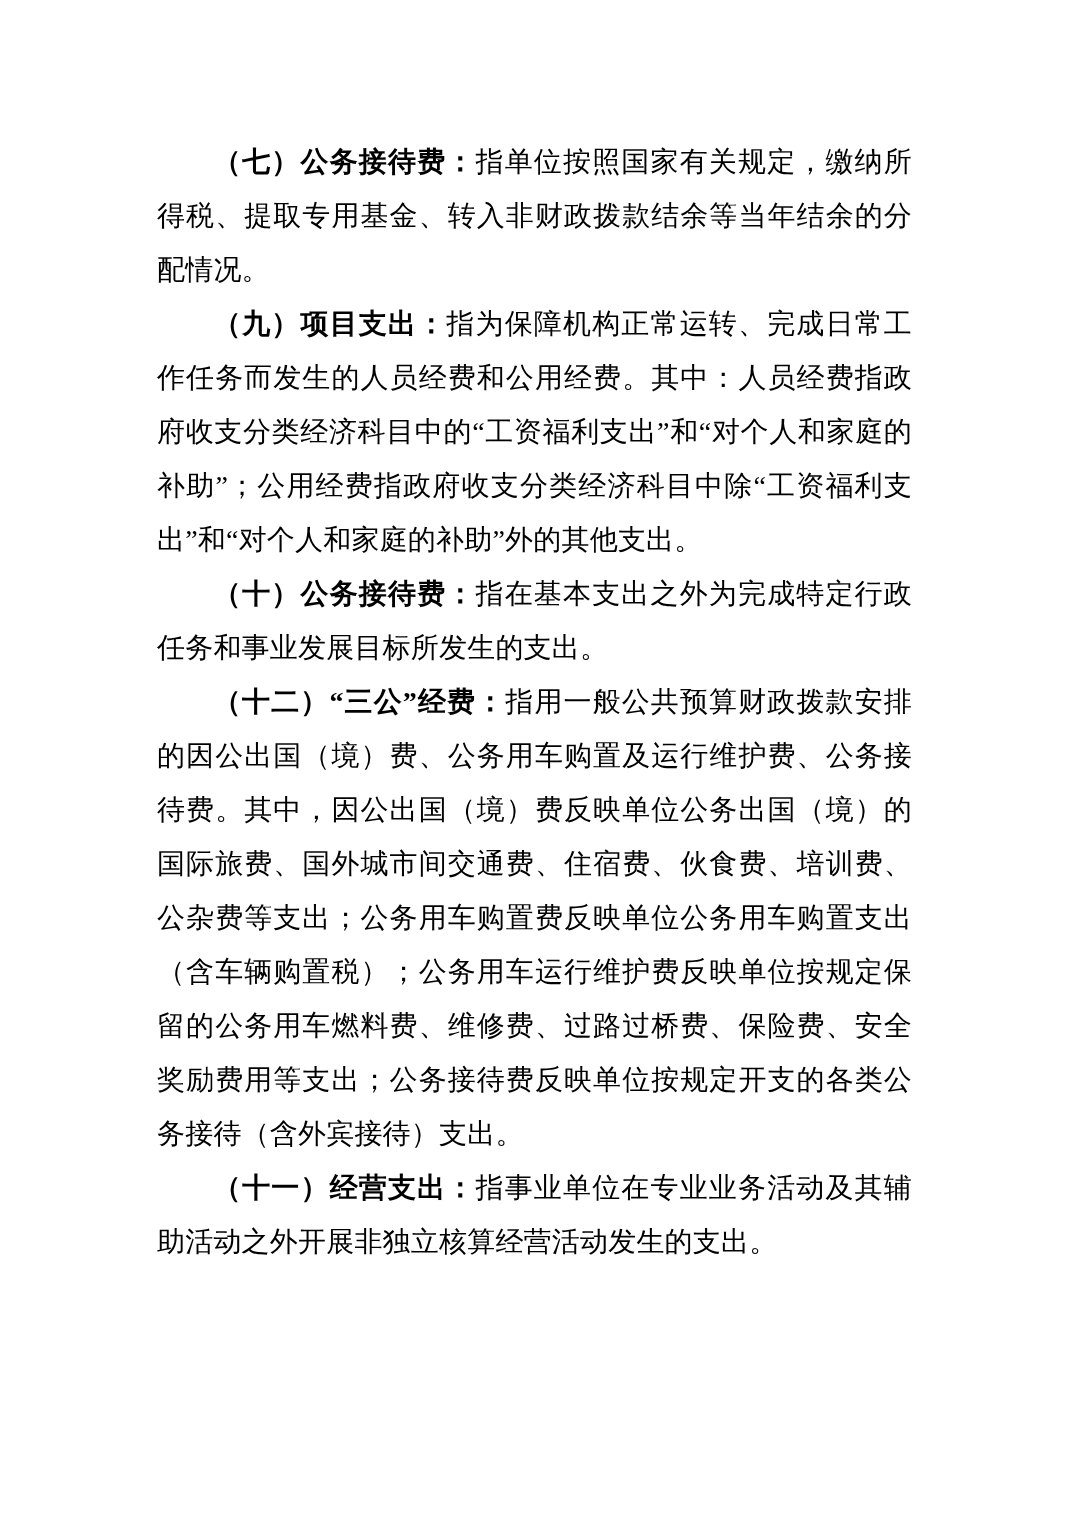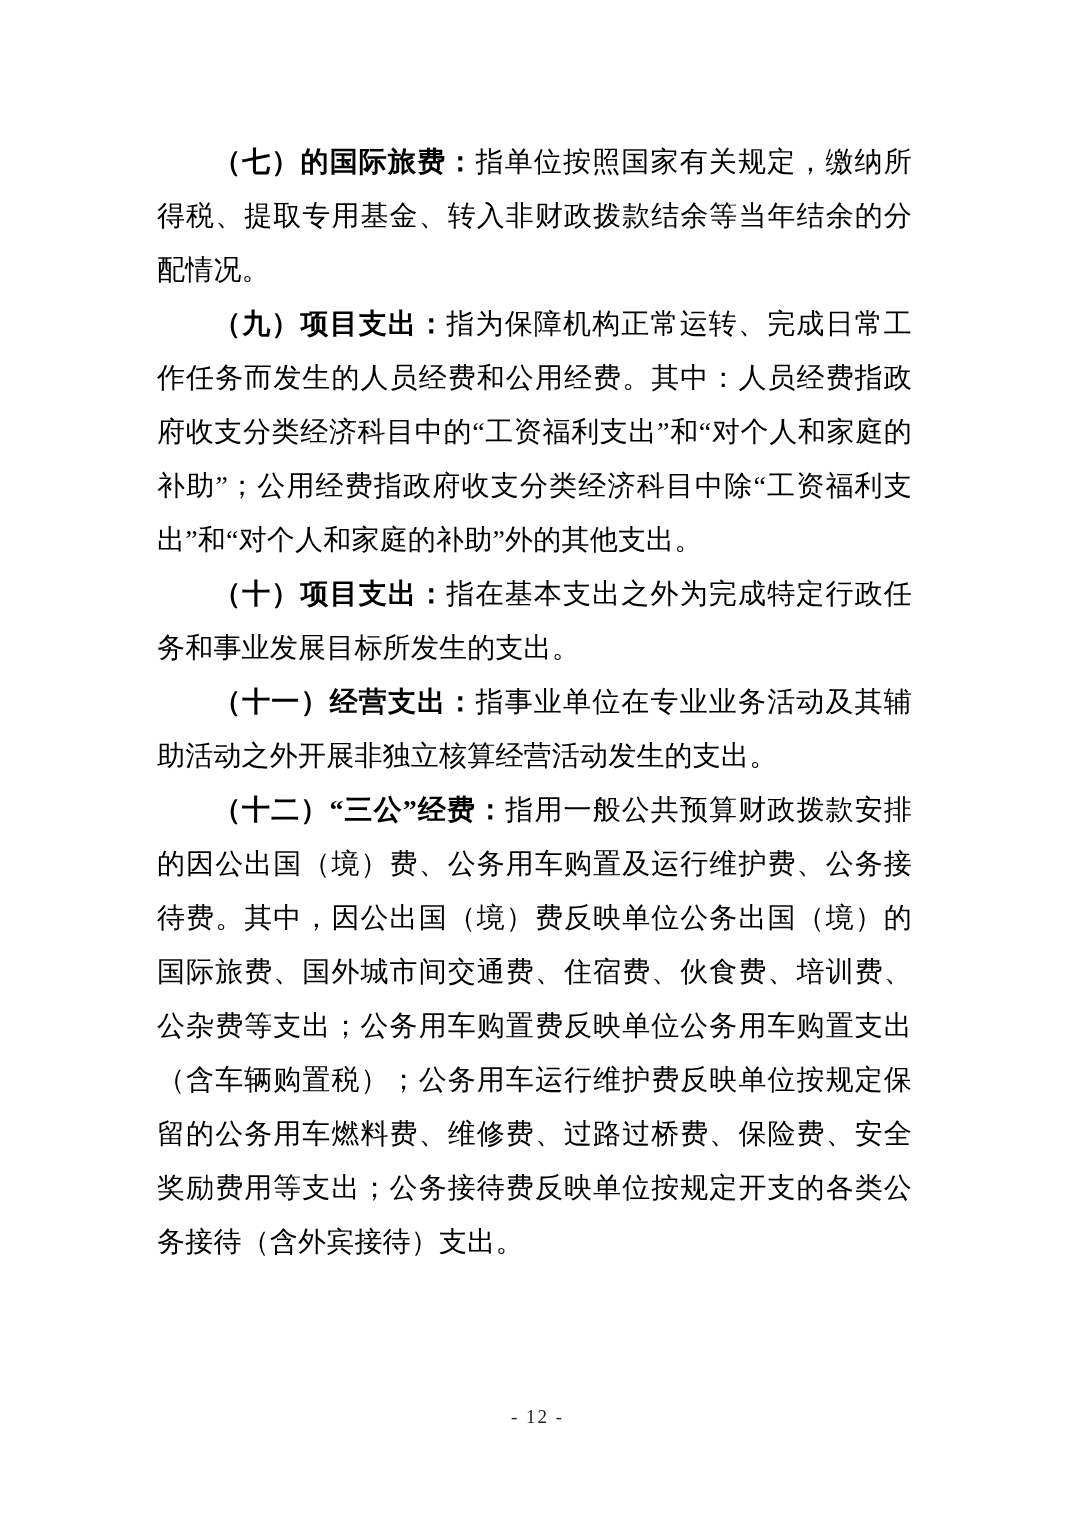--- a/index.html
+++ b/index.html
@@ -47,26 +47,25 @@
     font-size: 19px;
     letter-spacing: 2px;
     color: #222222;
   }
 </style>
 </head>
 <body>
 
 <div class="page">
   <div class="content">
-    <p class="para"><span class="head">（七）的国际旅费：</span><span class="body-text">指单位按照国家有关规定，缴纳所得税、提取专用基金、转入非财政拨款结余等当年结余的分配情况。</span></p>
+    <p class="para"><span class="head">（七）公务接待费：</span><span class="body-text">指单位按照国家有关规定，缴纳所得税、提取专用基金、转入非财政拨款结余等当年结余的分配情况。</span></p>
 
 
     <p class="para"><span class="head">（九）项目支出：</span><span class="body-text">指为保障机构正常运转、完成日常工作任务而发生的人员经费和公用经费。其中：人员经费指政府收支分类经济科目中的“工资福利支出”和“对个人和家庭的补助”；公用经费指政府收支分类经济科目中除“工资福利支出”和“对个人和家庭的补助”外的其他支出。</span></p>
 
-    <p class="para"><span class="head">（十）项目支出：</span><span class="body-text">指在基本支出之外为完成特定行政任务和事业发展目标所发生的支出。</span></p>
+    <p class="para"><span class="head">（十）公务接待费：</span><span class="body-text">指在基本支出之外为完成特定行政任务和事业发展目标所发生的支出。</span></p>
+
+    <p class="para"><span class="head">（十二）“三公”经费：</span><span class="body-text">指用一般公共预算财政拨款安排的因公出国（境）费、公务用车购置及运行维护费、公务接待费。其中，因公出国（境）费反映单位公务出国（境）的国际旅费、国外城市间交通费、住宿费、伙食费、培训费、公杂费等支出；公务用车购置费反映单位公务用车购置支出（含车辆购置税）；公务用车运行维护费反映单位按规定保留的公务用车燃料费、维修费、过路过桥费、保险费、安全奖励费用等支出；公务接待费反映单位按规定开支的各类公务接待（含外宾接待）支出。</span></p>
 
     <p class="para"><span class="head">（十一）经营支出：</span><span class="body-text">指事业单位在专业业务活动及其辅助活动之外开展非独立核算经营活动发生的支出。</span></p>
-
-    <p class="para"><span class="head">（十二）“三公”经费：</span><span class="body-text">指用一般公共预算财政拨款安排的因公出国（境）费、公务用车购置及运行维护费、公务接待费。其中，因公出国（境）费反映单位公务出国（境）的国际旅费、国外城市间交通费、住宿费、伙食费、培训费、公杂费等支出；公务用车购置费反映单位公务用车购置支出（含车辆购置税）；公务用车运行维护费反映单位按规定保留的公务用车燃料费、维修费、过路过桥费、保险费、安全奖励费用等支出；公务接待费反映单位按规定开支的各类公务接待（含外宾接待）支出。</span></p>
   </div>
 
-  <div class="footer">- 12 -</div>
 </div>
 
 </body></html>

